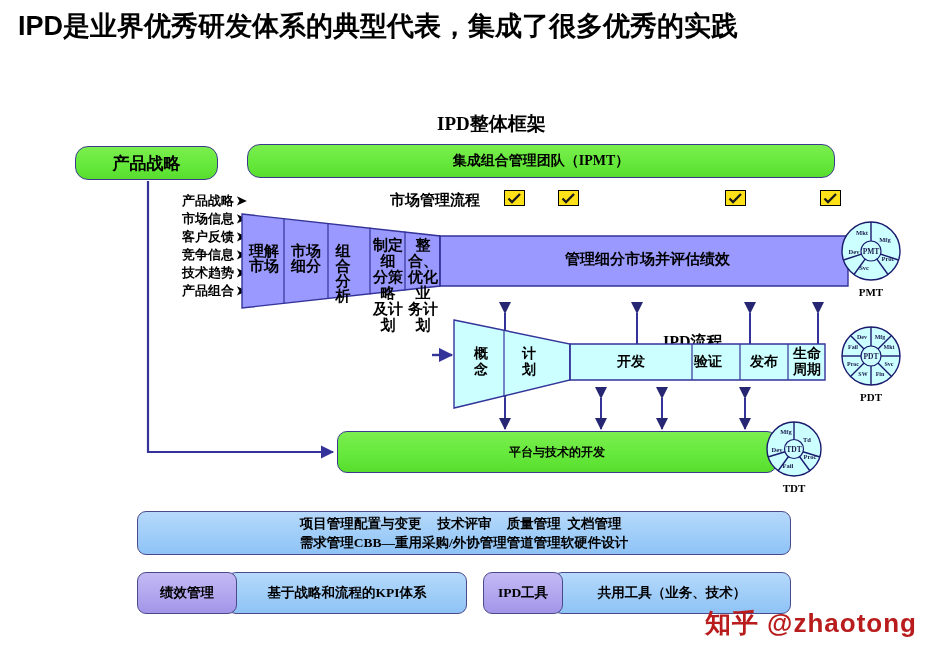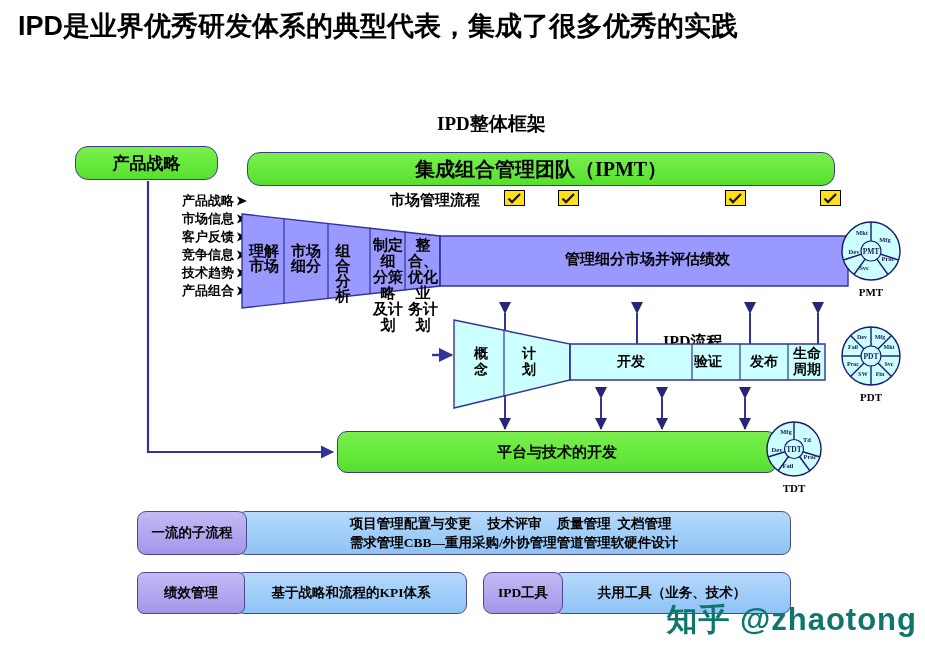--- a/index.html
+++ b/index.html
@@ -10,22 +10,22 @@
   #page-title{left:18px;top:8px;width:890px;font-size:27px;font-weight:bold;
       letter-spacing:0px;color:#000;font-family:"Liberation Sans","DejaVu Sans",sans-serif;
       white-space:nowrap;}
   #framework-title{left:437px;top:111px;font-size:19px;font-weight:bold;color:#000;}
 
   
   .greenbar{background:linear-gradient(180deg,#7BEE4E 0%,#66E93C 55%,#58DD2E 100%);
       border:1.3px solid #3a3a8c;border-radius:13px;display:flex;align-items:center;
       justify-content:center;font-weight:bold;color:#000;box-sizing:border-box;}
   #product-strategy-box{left:75px;top:146px;width:143px;height:34px;font-size:17px;}
-  #ipmt-box{left:247px;top:152px;width:588px;height:34px;font-size:20px;}
-  #platform-box{left:337px;top:431px;width:440px;height:42px;font-size:15px;border-radius:10px;}
+  #ipmt-box{left:247px;top:144px;width:588px;height:34px;font-size:14px;}
+  #platform-box{left:337px;top:431px;width:440px;height:42px;font-size:12px;border-radius:10px;}
 
   
   #mm-funnel{left:240px;top:212px;width:610px;height:98px;}
   #mm-funnel svg{display:block;}
   .mmlabel{position:absolute;color:#000;font-weight:bold;font-size:15px;
       text-align:center;line-height:15px;}
 
   #mm-process-label{left:390px;top:191px;font-size:15px;font-weight:bold;}
   #ipd-process-label{left:663px;top:332px;font-size:16px;font-weight:bold;}
 
@@ -63,32 +63,32 @@
       border:1.2px solid #4a4a8a;border-radius:9px;box-sizing:border-box;
       display:flex;align-items:center;justify-content:space-around;
       font-weight:bold;font-size:13.5px;color:#000;}
   .valcol{text-align:center;line-height:19px;white-space:nowrap;}
 
   #subproc-row{left:137px;top:511px;width:654px;height:44px;}
   #subproc-row .keybox{width:110px;margin-right:-10px;}
   #subproc-row .valbox{flex:1;padding:0 8px;justify-content:center;}
 
   #kpi-row{left:137px;top:572px;width:330px;height:42px;}
-  #kpi-row .keybox{width:108px;margin-right:-10px;border-radius:7px;}
+  #kpi-row .keybox{width:100px;margin-right:-10px;}
   #kpi-row .valbox{flex:1;justify-content:center;}
 
   #tools-row{left:483px;top:572px;width:308px;height:42px;}
   #tools-row .keybox{width:80px;margin-right:-10px;}
   #tools-row .valbox{flex:1;justify-content:center;}
 
   
   #connectors{left:0;top:0;width:925px;height:647px;pointer-events:none;}
 
   
-  #watermark{right:8px;bottom:6px;font-size:31px;color:#0f766e;font-weight:bold;
+  #watermark{right:8px;bottom:6px;font-size:26px;color:#b91c1c;font-weight:bold;
       letter-spacing:1px;font-family:"Liberation Sans",sans-serif;}
 </style>
 </head>
 <body>
 
 <div class="abs" id="page-title">IPD是业界优秀研发体系的典型代表，集成了很多优秀的实践</div>
 <div class="abs" id="framework-title">IPD整体框架</div>
 
 <svg class="abs" id="connectors">
   <defs>
@@ -282,21 +282,20 @@
     <text x="21" y="14" font-size="6.5" font-weight="bold" text-anchor="middle" fill="#1a1a4e" font-family="Liberation Serif, serif">Mfg</text>
     <text x="42" y="22" font-size="6.5" font-weight="bold" text-anchor="middle" fill="#1a1a4e" font-family="Liberation Serif, serif">Td</text>
     <text x="45" y="39" font-size="6.5" font-weight="bold" text-anchor="middle" fill="#1a1a4e" font-family="Liberation Serif, serif">Proc</text>
     <text x="23" y="48" font-size="6.5" font-weight="bold" text-anchor="middle" fill="#1a1a4e" font-family="Liberation Serif, serif">Fail</text>
     <text x="12" y="32" font-size="6.5" font-weight="bold" text-anchor="middle" fill="#1a1a4e" font-family="Liberation Serif, serif">Dev</text>
   </svg>
   <div class="cap">TDT</div>
 </div>
 
 <div class="rowbox" id="subproc-row">
-  <div class="keybox">一流的子流程</div>
   <div class="valbox">
     <div class="valcol">
       <div>项目管理</div>
       <div>需求管理</div>
     </div>
     <div class="valcol">
       <div>配置与变更</div>
       <div>CBB—重用</div>
     </div>
     <div class="valcol">

